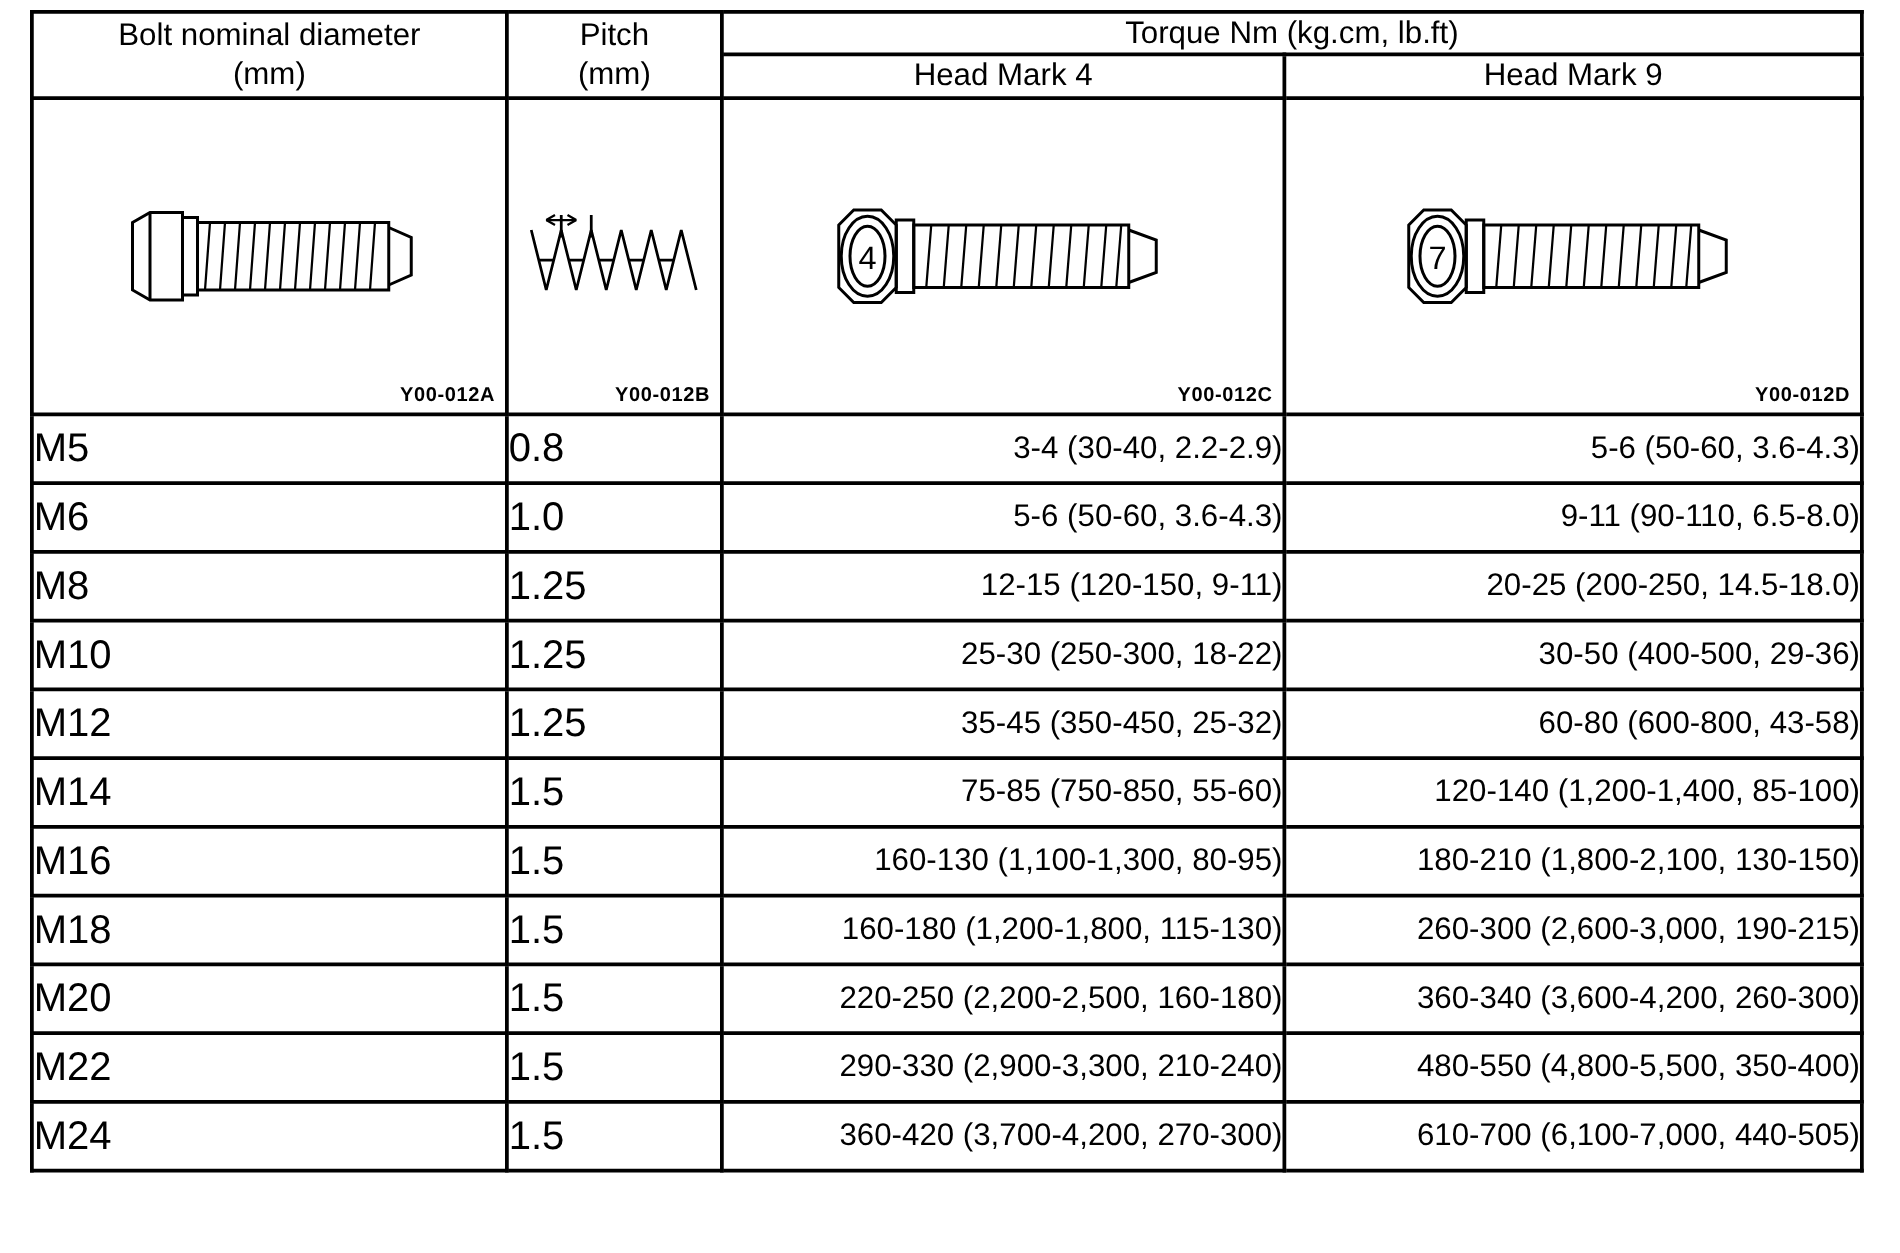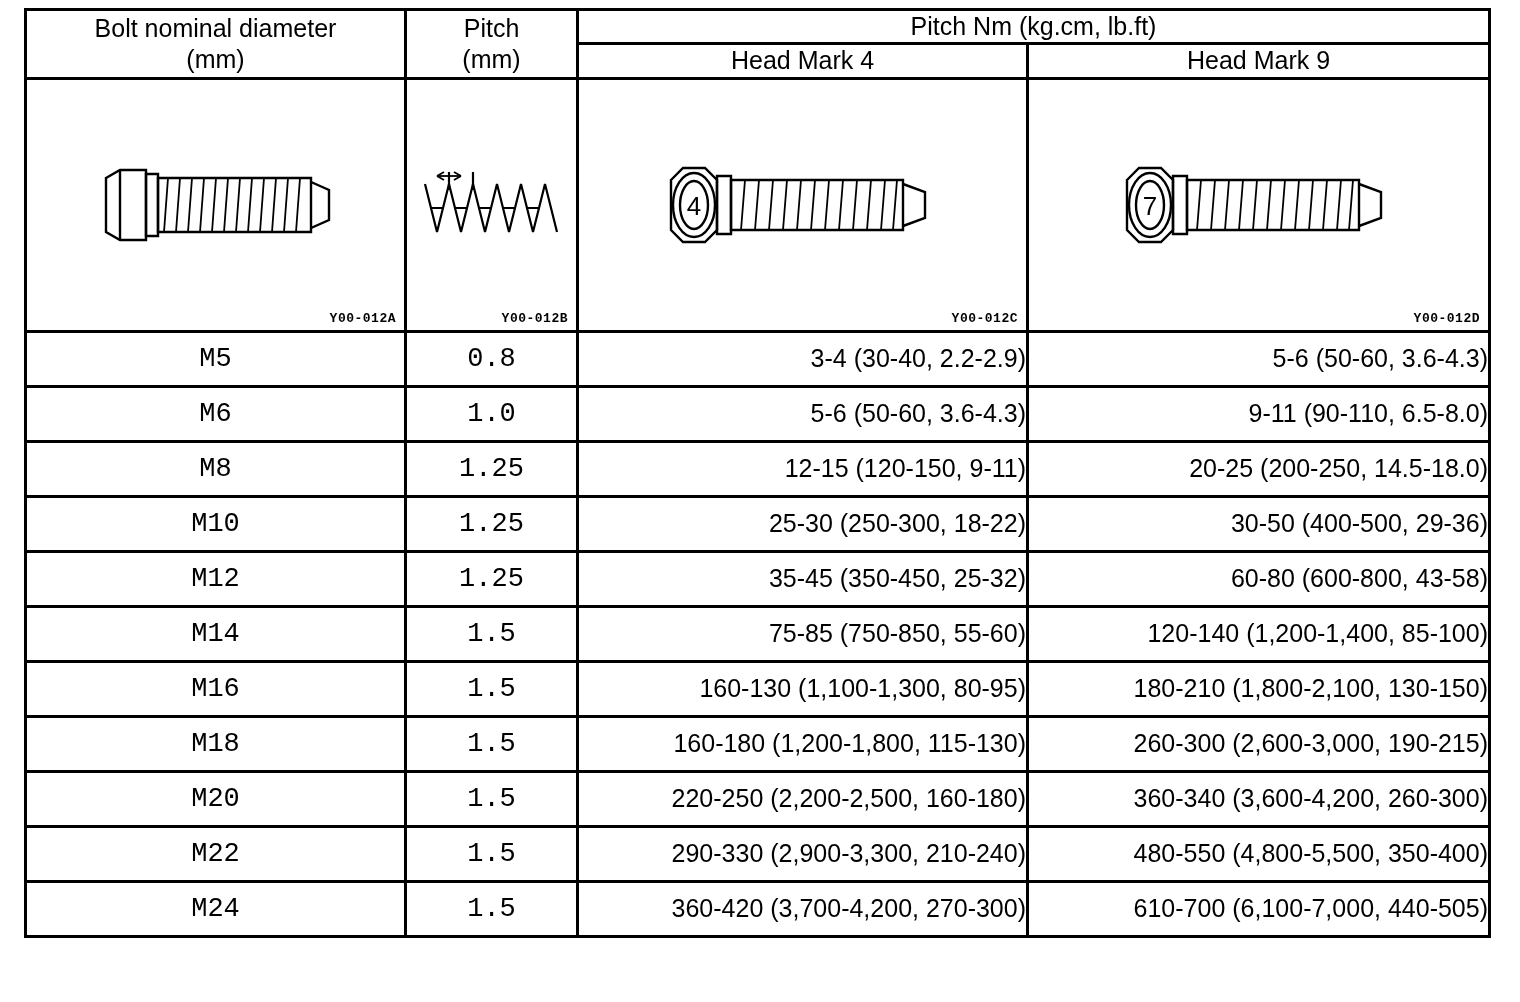--- a/index.html
+++ b/index.html
@@ -51,36 +51,35 @@
     position: relative;
   }
   .imgcell svg {
     display: block;
     margin: 0 auto;
   }
   .imgcode {
     position: absolute;
     right: 8px;
     bottom: 4px;
-    font-size: 13px;
+    font-size: 16px;
     font-weight: bold;
     letter-spacing: 0.5px;
-    font-family: Liberation Mono, monospace;
+    font-family: Liberation Sans, sans-serif;
   }
   .imgwrap {
     display: flex;
     align-items: center;
     justify-content: center;
     height: 210px;
   }
   td.size, td.pitch {
-    text-align: center;
-    font-size: 27px;
+    text-align: left;
+    font-size: 32px;
     height: 52px;
-    font-family: Liberation Mono, monospace;
   }
   td.torque-val {
     text-align: right;
     font-size: 25px;
     padding-left: 14px;
     height: 52px;
     white-space: nowrap;
   }
 </style>
 </head>
@@ -98,21 +97,21 @@
     <tbody>
       <tr>
         <td class="hdr" rowspan="2">
           <div>Bolt nominal diameter</div>
           <div>(mm)</div>
         </td>
         <td class="hdr" rowspan="2">
           <div>Pitch</div>
           <div>(mm)</div>
         </td>
-        <td class="hdr" colspan="2">Pitch Nm (kg.cm, lb.ft)</td>
+        <td class="hdr" colspan="2">Torque Nm (kg.cm, lb.ft)</td>
       </tr>
       <tr>
         <td class="hdr">Head Mark 4</td>
         <td class="hdr">Head Mark 9</td>
       </tr>
 
       <tr>
 
         <td class="imgcell">
           <div class="imgwrap">

